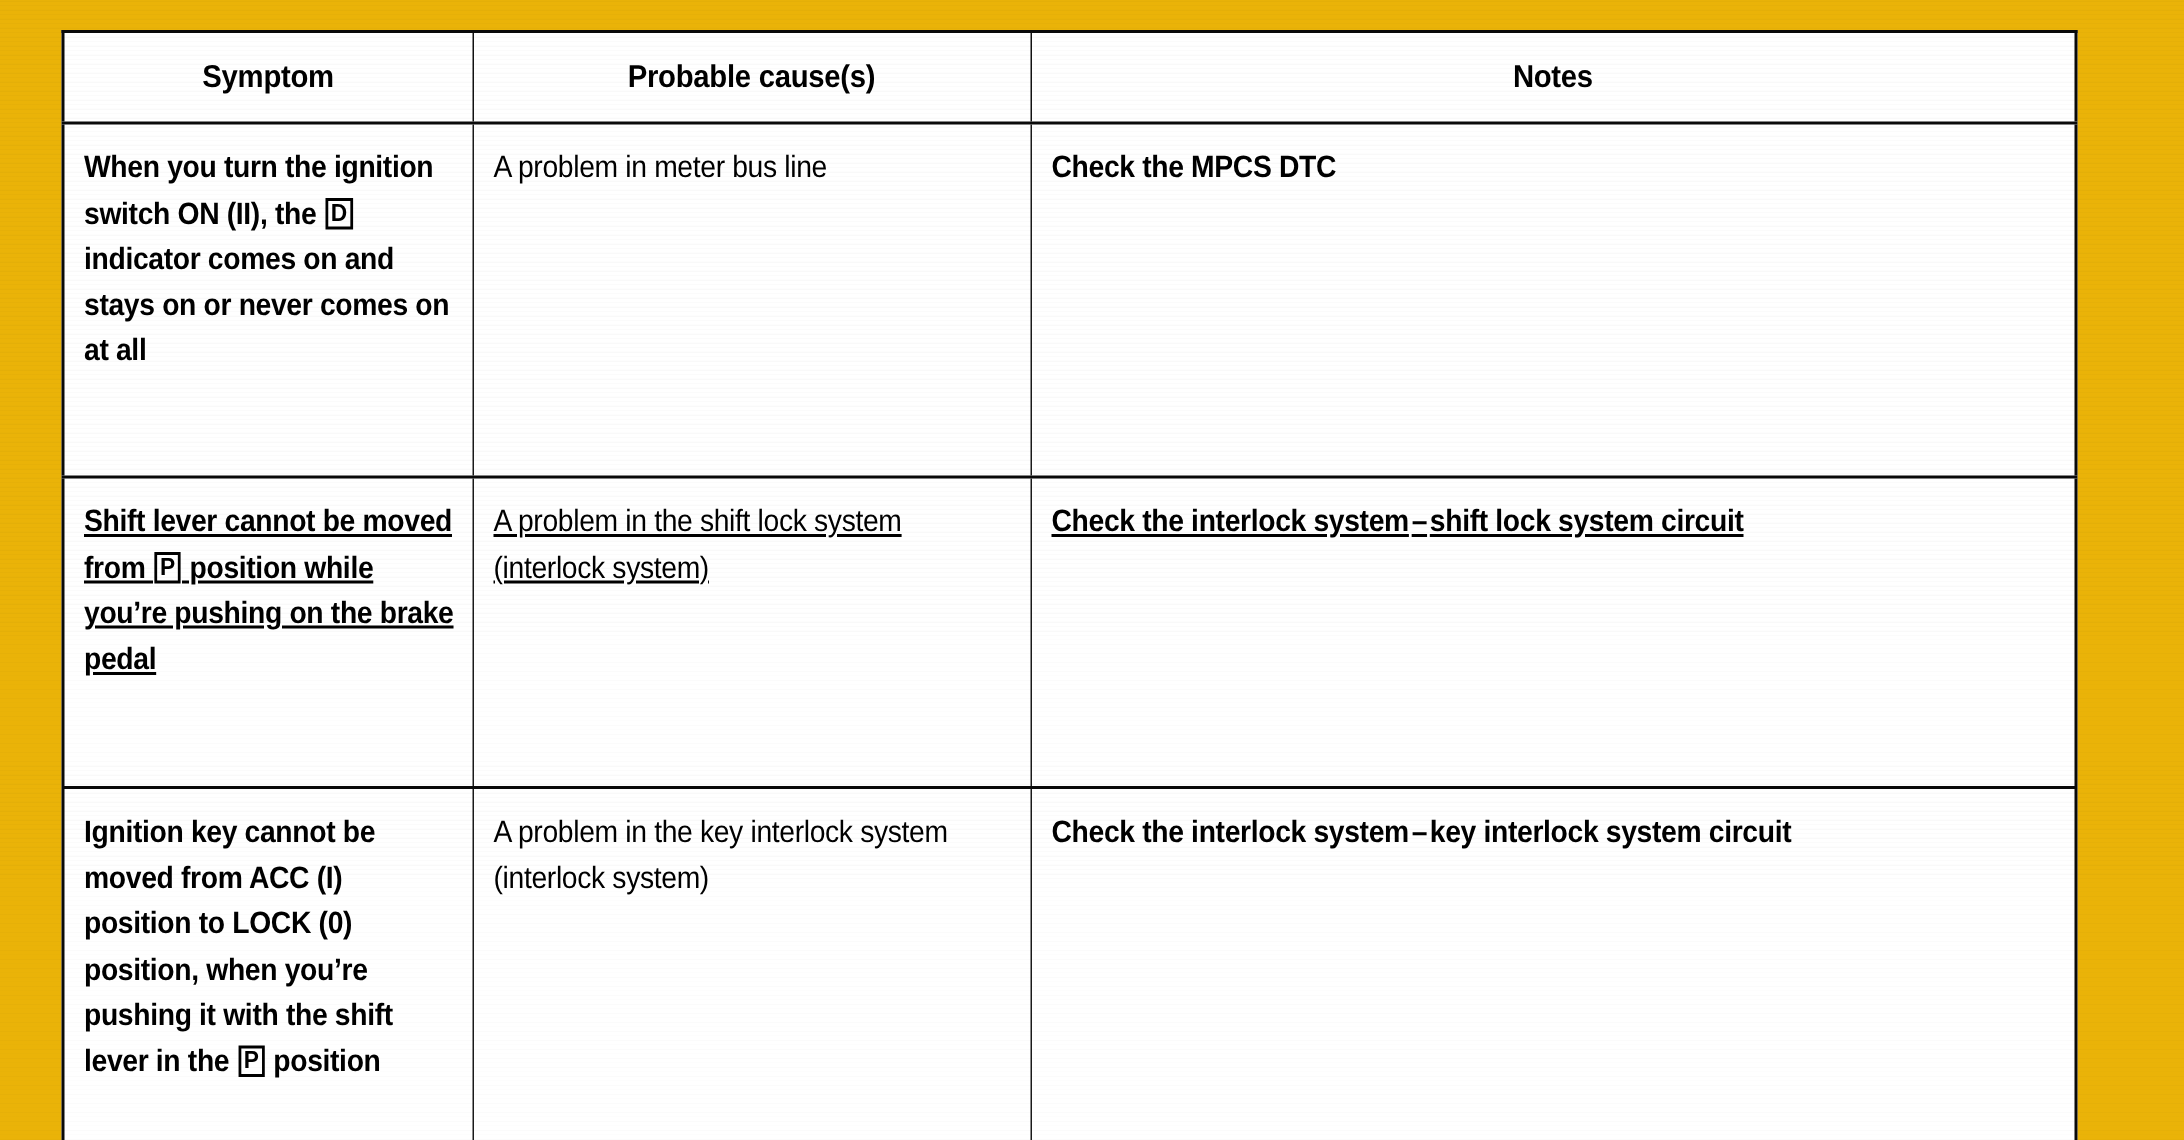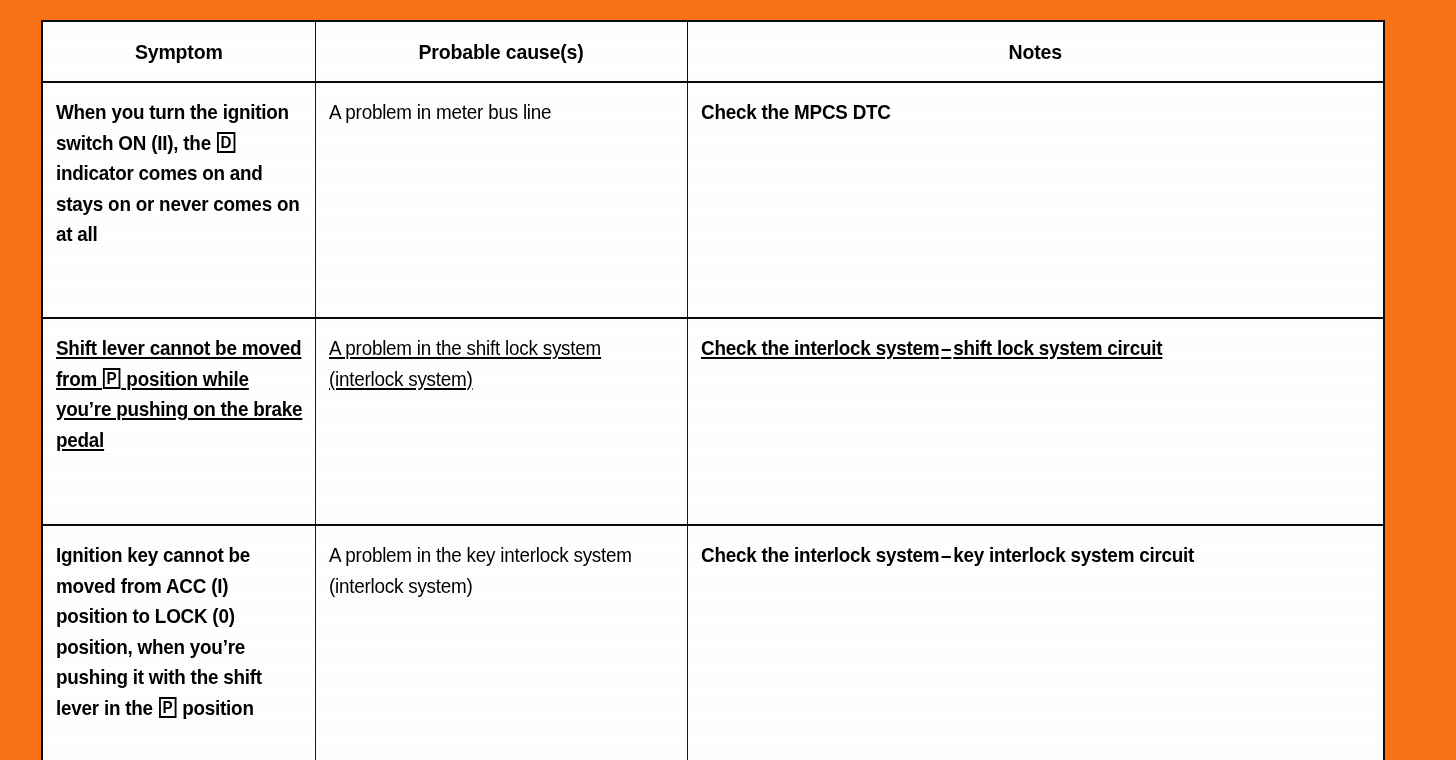--- a/index.html
+++ b/index.html
@@ -14,21 +14,21 @@
     overflow: hidden;
     font-family: "Liberation Sans", "DejaVu Sans", sans-serif;
     -webkit-font-smoothing: none;
   }
 
   
   #page {
     position: relative;
     width: 1456px;
     height: 760px;
-    background: #f97316;
+    background: #eab308;
   }
 
   
   #troubleshooting-table {
     position: absolute;
     left: 41px;
     top: 20px;
     width: 1342px;
     height: 691px;
     border: 2.5px solid #0a0a0a;

